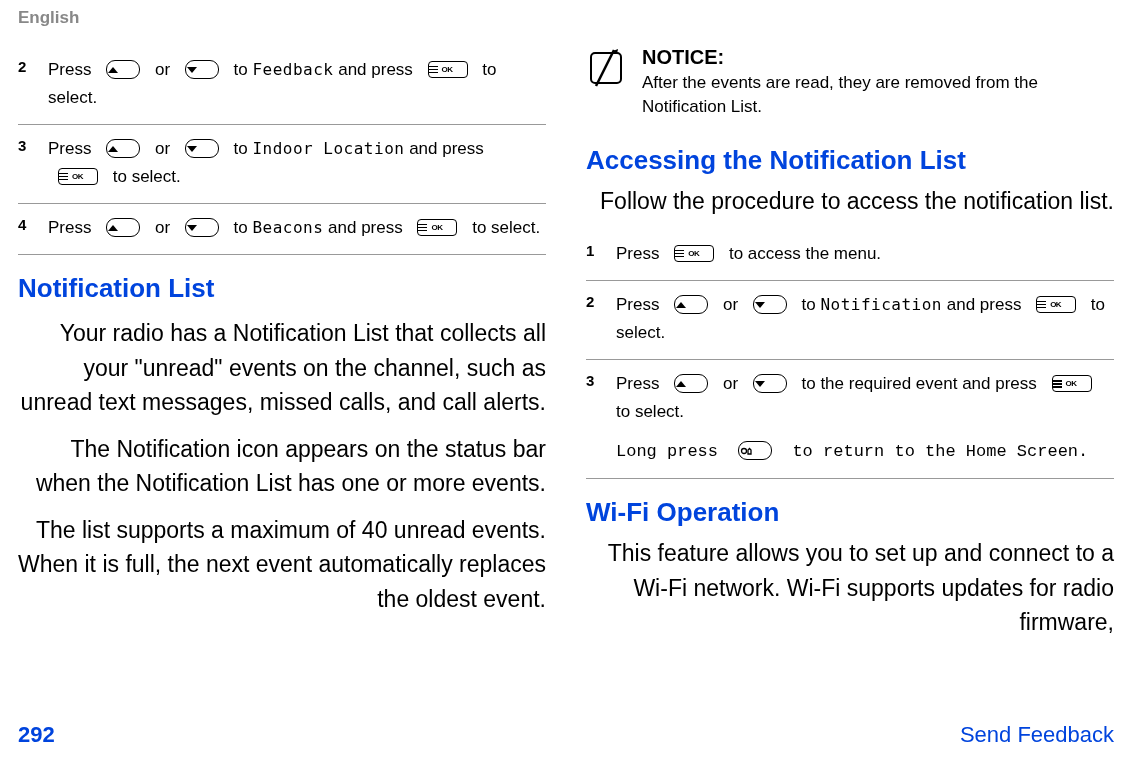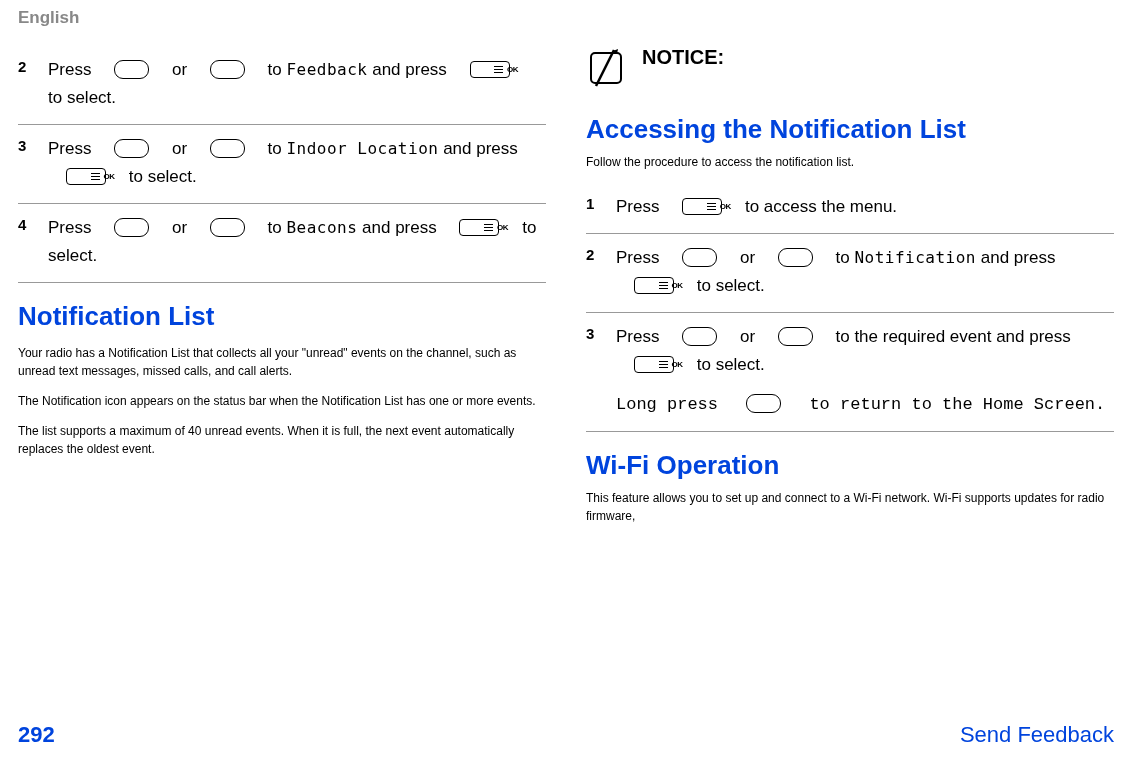--- a/index.html
+++ b/index.html
@@ -48,31 +48,30 @@
       padding-top: 2px;
     }
     .step-body {
       flex: 1;
       font-size: 17px;
       line-height: 1.65;
     }
     .icon-btn {
       display: inline-flex;
       align-items: center;
-      justify-content: center;
+      justify-content: flex-start;
       border: 1.5px solid #000;
       border-radius: 9px;
       height: 19px;
       width: 34px;
       vertical-align: middle;
       position: relative;
       top: -1px;
       background: #fff;
-      margin: 0 18px;
-      padding-left: 33px;
+      margin: 0 10px;
     }
     .icon-btn.ok-btn {
       width: 40px;
       border-radius: 4px;
       height: 17px;
     }
     .icon-btn svg {
       display: block;
     }
     .ok-inner {
@@ -96,23 +95,24 @@
       width: 9px;
       height: 1.5px;
       background: #000;
     }
     .monocode {
       font-family: "Lucida Console", Consolas, monospace;
       font-size: 16px;
       letter-spacing: 0.5px;
     }
     p.body-text {
-      font-size: 12px;
+      font-size: 23px;
       line-height: 1.5;
       margin: 12px 0;
+      text-align: right;
     }
     h2.section {
       color: #0044dd;
       font-size: 26px;
       font-weight: bold;
       margin: 18px 0 8px 0;
     }
     .notice-box {
       display: flex;
       gap: 14px;
@@ -269,20 +269,21 @@
     <div class="notice-box">
       <div class="notice-icon">
         <svg width="40" height="40" viewBox="0 0 40 40">
           <rect x="5" y="5" width="30" height="30" rx="4" fill="none" stroke="#000" stroke-width="2"></rect>
           <line x1="28" y1="2" x2="10" y2="38" stroke="#000" stroke-width="2.5"></line>
           <path d="M 27 3 L 32 1 L 31 6 Z" fill="#000"></path>
         </svg>
       </div>
       <div class="notice-body">
         <div class="notice-title">NOTICE:</div>
+        <div class="notice-text">After the events are read, they are removed from the Notification List.</div>
       </div>
     </div>
 
     <h2 class="section">Accessing the Notification List</h2>
     <p class="body-text" style="margin-top:4px;">Follow the procedure to access the notification list.</p>
 
     <div class="step-row">
       <div class="step-num">1</div>
       <div class="step-body">
         <span>Press </span>

